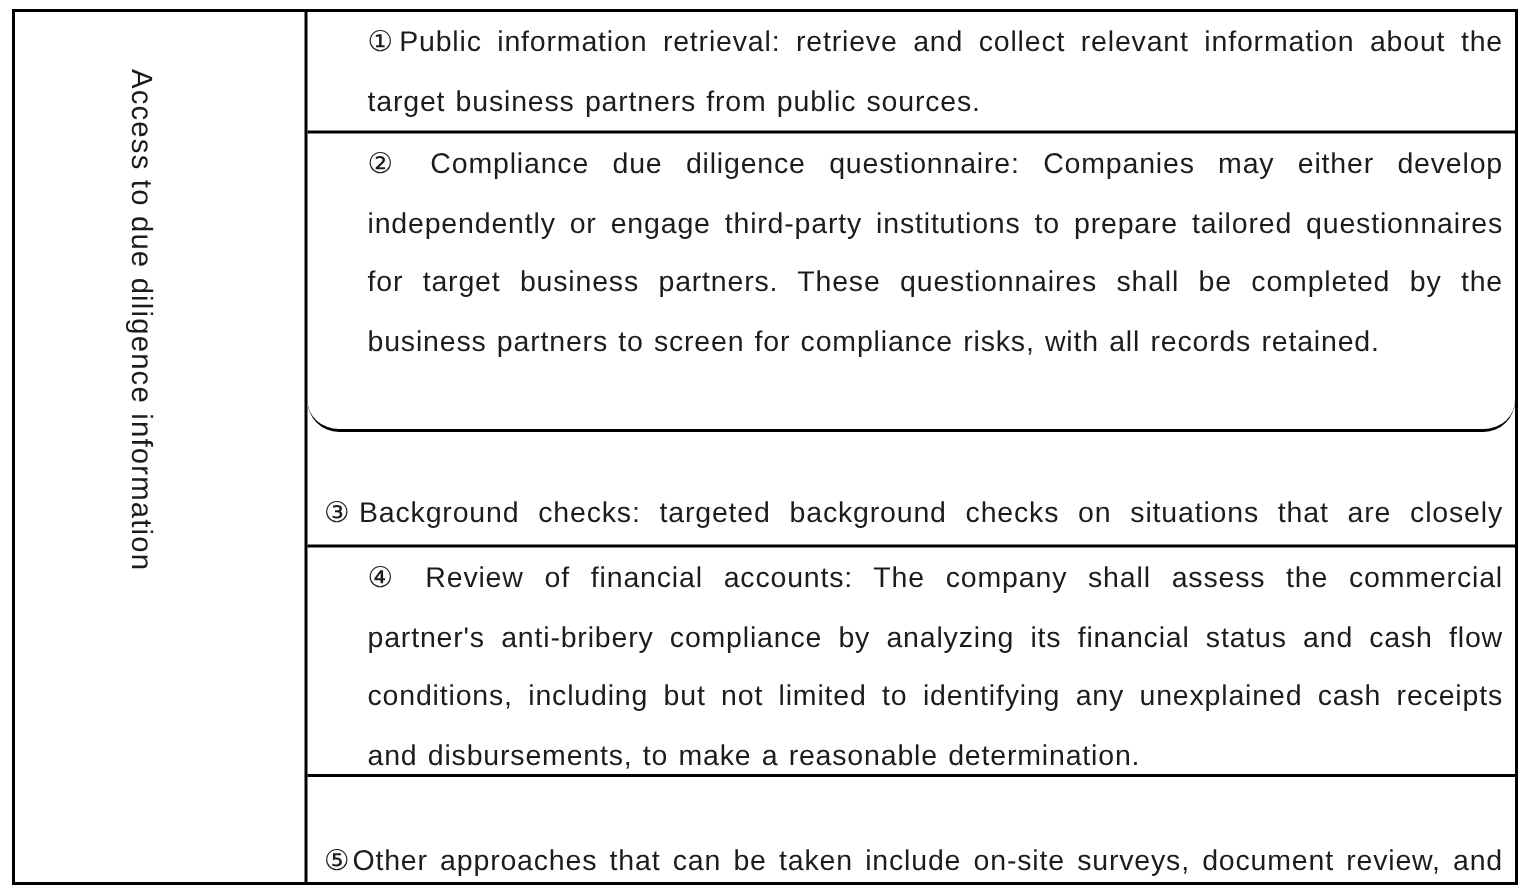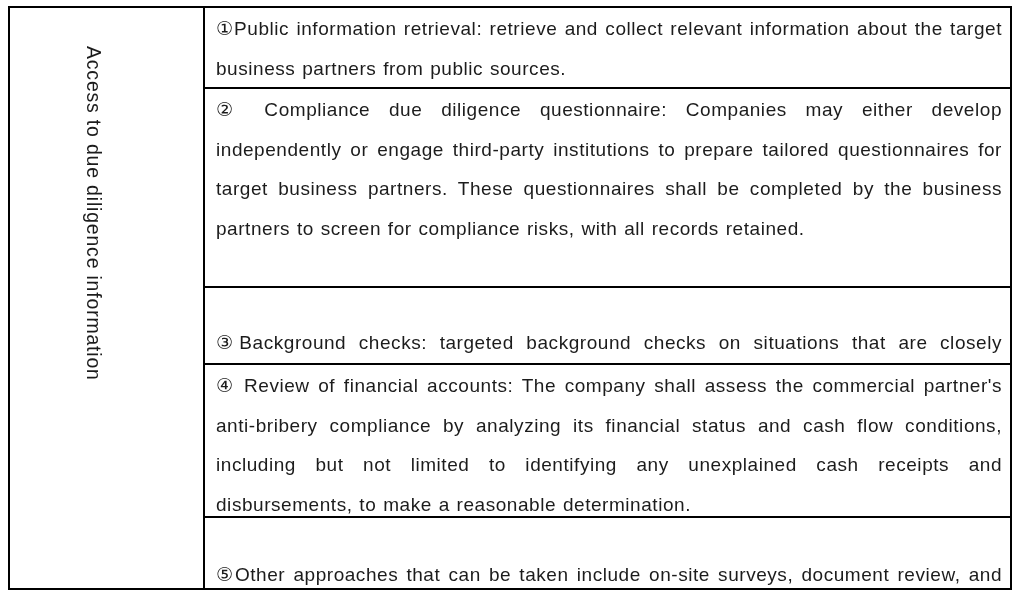--- a/index.html
+++ b/index.html
@@ -62,24 +62,24 @@
     color: #1c1c1c;
   }
   .row p {
     margin: 0;
     font-size: 19px;
     letter-spacing: 0.55px;
     word-spacing: 1px;
     text-align: justify;
     color: #1c1c1c;
   }
-  .row.loose p { line-height: 39.5px; }
+  .row.loose p { line-height: 39.5px; margin-left: 29px; }
   .row.tight p { line-height: 30px; margin-top: 34px; }
   .r1 { height: 81px; padding-top: 1px; }
-  .r2 { height: 199px; padding-top: 1px; }
+  .r2 { height: 199px; padding-top: 1px; border-radius: 21px; }
   .r3 { height: 77px; padding-top: 6px; }
   .r4 { height: 153px; padding-top: 1px; }
   .r4 p { line-height: 38px; }
   .r5 { flex: 1; border-bottom: none; padding-top: 8px; }
 </style>
 </head>
 <body>
 
 <div class="page">
   <div class="dd-table">

